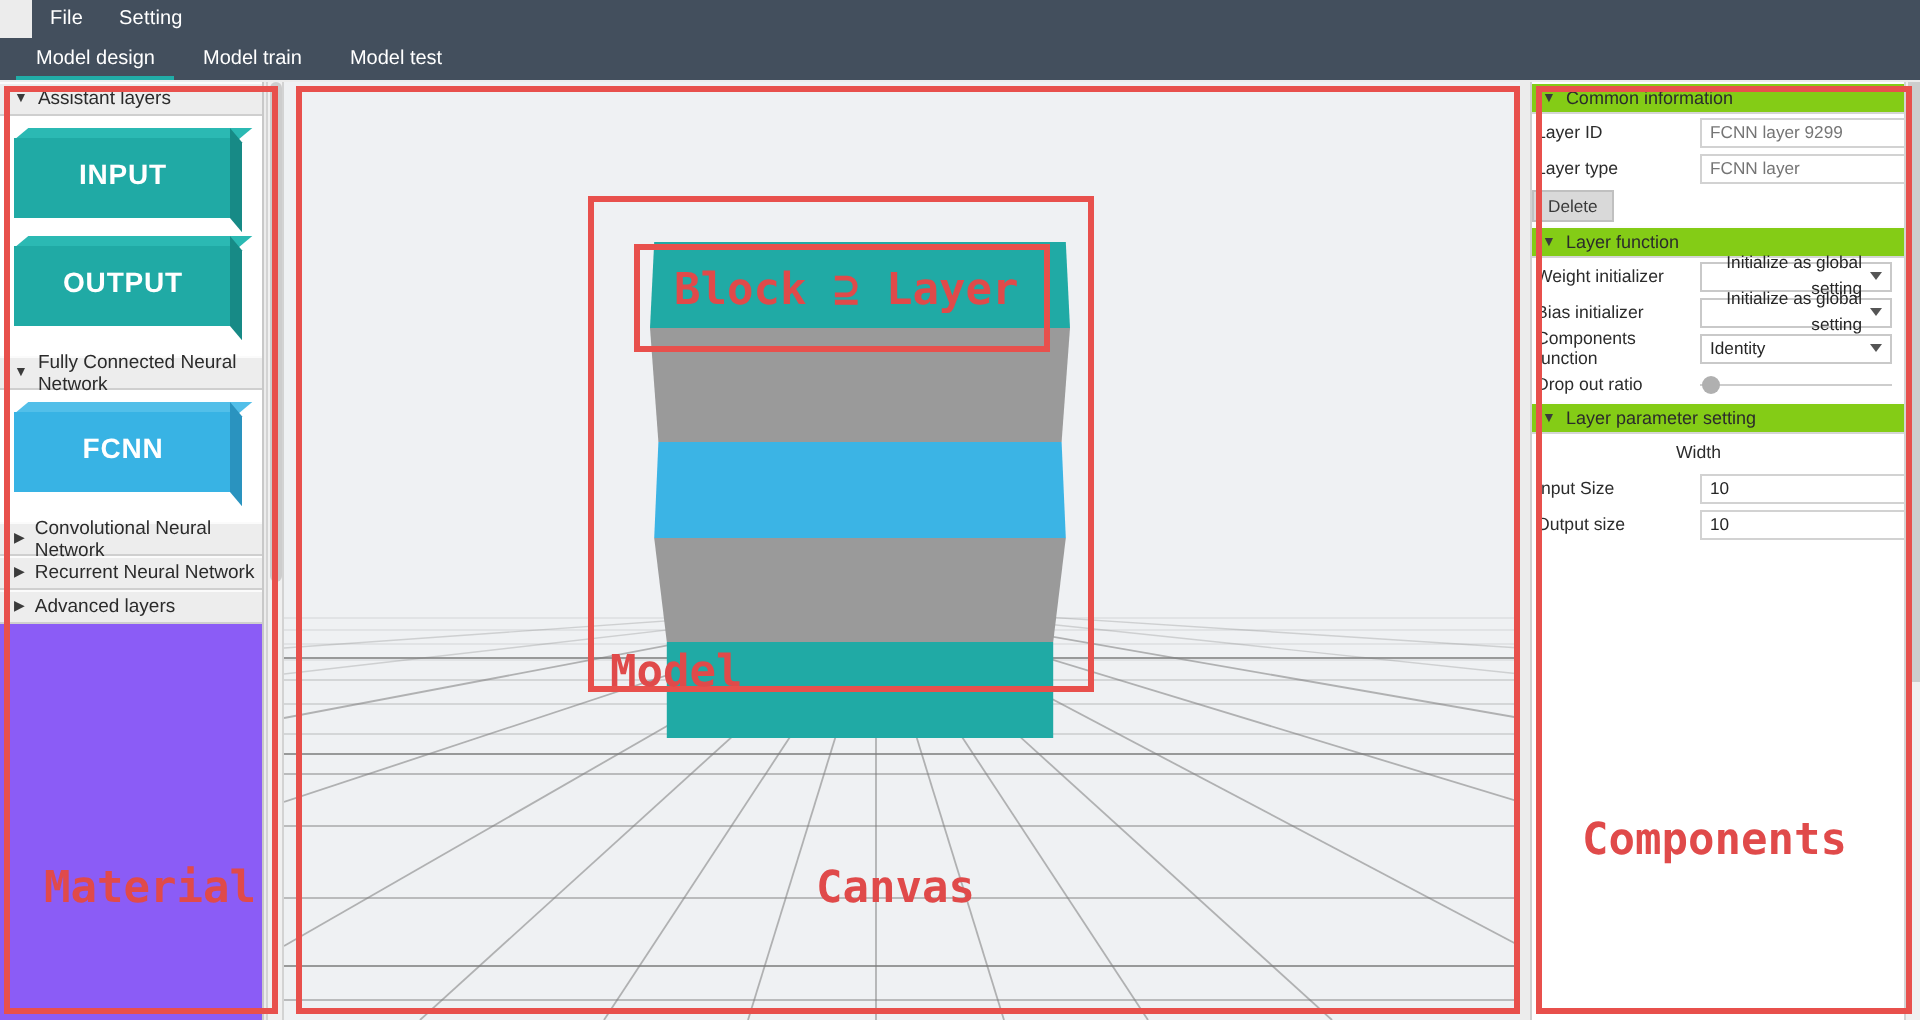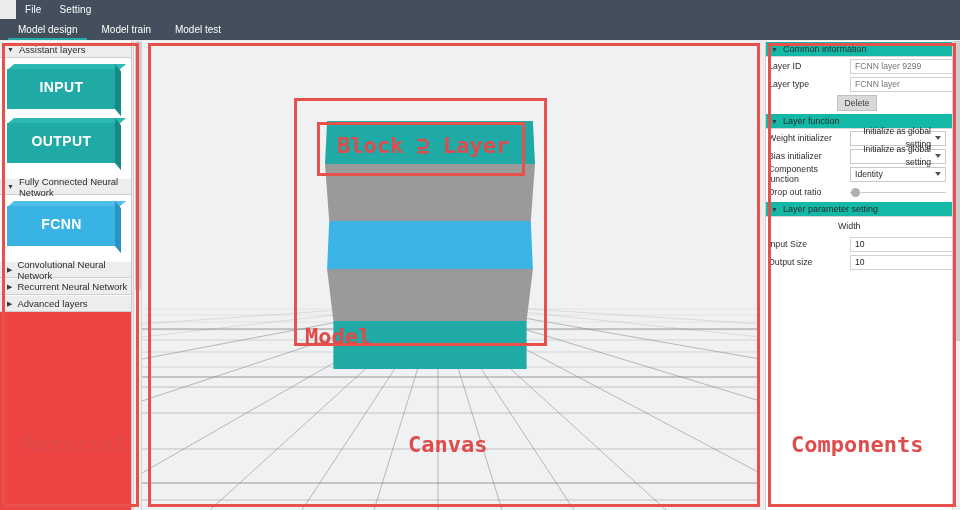--- a/index.html
+++ b/index.html
@@ -31,21 +31,21 @@
     padding: 0 12px; position: relative;
   }
   .tabbar .tab.active::after {
     content: ""; position: absolute; left: 2px; right: 2px; bottom: 0;
     height: 2px; background: #21ada8;
   }
 
   
   .sidebar {
     position: absolute; left: 0; top: 41px; width: 132px; height: 469px;
-    background: #ef4444; border-right: 1px solid #c8c8c8;
+    background: #8b5cf6; border-right: 1px solid #c8c8c8;
     overflow: hidden;
   }
   .sect-head {
     height: 17px; background: #ededed; border-bottom: 1px solid #cfcfcf;
     border-top: 1px solid #fbfbfb;
     display: flex; align-items: center; gap: 5px; padding-left: 7px;
     font-size: 9.5px; color: #2b2b2b;
   }
   .tri { font-size: 7px; color: #3b3b3b; line-height: 1; display:inline-block; }
   .sect-body { background: #ffffff; padding: 6px 7px; }
@@ -103,21 +103,21 @@
   .slab { position: absolute; left: 0; width: 100%; }
   .slab .fc { position: absolute; inset: 0; }
 
   
   .rightpanel {
     position: absolute; left: 765px; top: 41px; width: 187px; height: 469px;
     background: #ffffff; overflow: hidden;
     border-left: 1px solid #d0d0d0;
   }
   .rp-head {
-    height: 16px; background: #14b8a6; border-bottom: 1px solid #d5d5d5;
+    height: 16px; background: #84cc16; border-bottom: 1px solid #d5d5d5;
     border-top: 1px solid #fcfcfc;
     display: flex; align-items: center; gap: 5px; padding-left: 5px;
     font-size: 9px; color: #2b2b2b;
   }
   .frow {
     height: 18px; display: flex; align-items: center;
     padding: 0 6px 0 2px; gap: 12px;
   }
   .flabel { font-size: 8.8px; color: #2c2c2c; width: 70px; flex: none; }
   .finput {
@@ -129,21 +129,21 @@
   .fsel {
     flex: 1; height: 15px; border: 1px solid #c9c9c9; background: #ffffff;
     font-size: 8.6px; color: #262626; padding: 0 14px 0 4px; line-height: 13px;
     position: relative; display: flex; align-items: center; text-align: right;
   }
   .fsel .caret {
     position: absolute; right: 4px; top: 50%; margin-top: -2px;
     width: 0; height: 0; border-left: 3.5px solid transparent;
     border-right: 3.5px solid transparent; border-top: 4px solid #555;
   }
-  .btnrow { height: 20px; display: flex; justify-content: center; align-items: center; padding-right: 4px; }
+  .btnrow { height: 20px; display: flex; justify-content: flex-start; align-items: center; padding-right: 4px; }
   .gbtn {
     background: #d9d9d9; border: 1px solid #c0c0c0;
     font-size: 8.6px; color: #3a3a3a; padding: 2px 7px; line-height: 10px;
   }
   .slider { flex: 1; position: relative; height: 15px; }
   .slider .track {
     position: absolute; left: 0; right: 0; top: 7px; height: 1px; background: #cdcdcd;
   }
   .slider .knob {
     position: absolute; left: 1px; top: 3px; width: 9px; height: 9px;
@@ -387,17 +387,17 @@
   </div>
 
   <div class="anno-box" style="left:2px;  top:43px;  width:137px; height:464px;"></div>
   <div class="anno-box" style="left:148px;top:43px;  width:612px; height:464px;"></div>
   <div class="anno-box" style="left:768px;top:43px;  width:188px; height:464px;"></div>
   <div class="anno-box" style="left:294px;top:98px;  width:253px; height:248px;"></div>
   <div class="anno-box" style="left:317px;top:122px; width:208px; height:54px;"></div>
 
   <div class="anno-txt" style="left:22px; top:432px;">Material</div>
   <div class="anno-txt" style="left:408px;top:432px;">Canvas</div>
-  <div class="anno-txt" style="left:791px;top:432px;">Components</div>
+  <div class="anno-txt" style="left:791px;top:408px;">Components</div>
   <div class="anno-txt" style="left:305px;top:324px;">Model</div>
   <div class="anno-txt" style="left:337px;top:133px;">Block ⊇ Layer</div>
 
 </div>
 
 </body></html>

